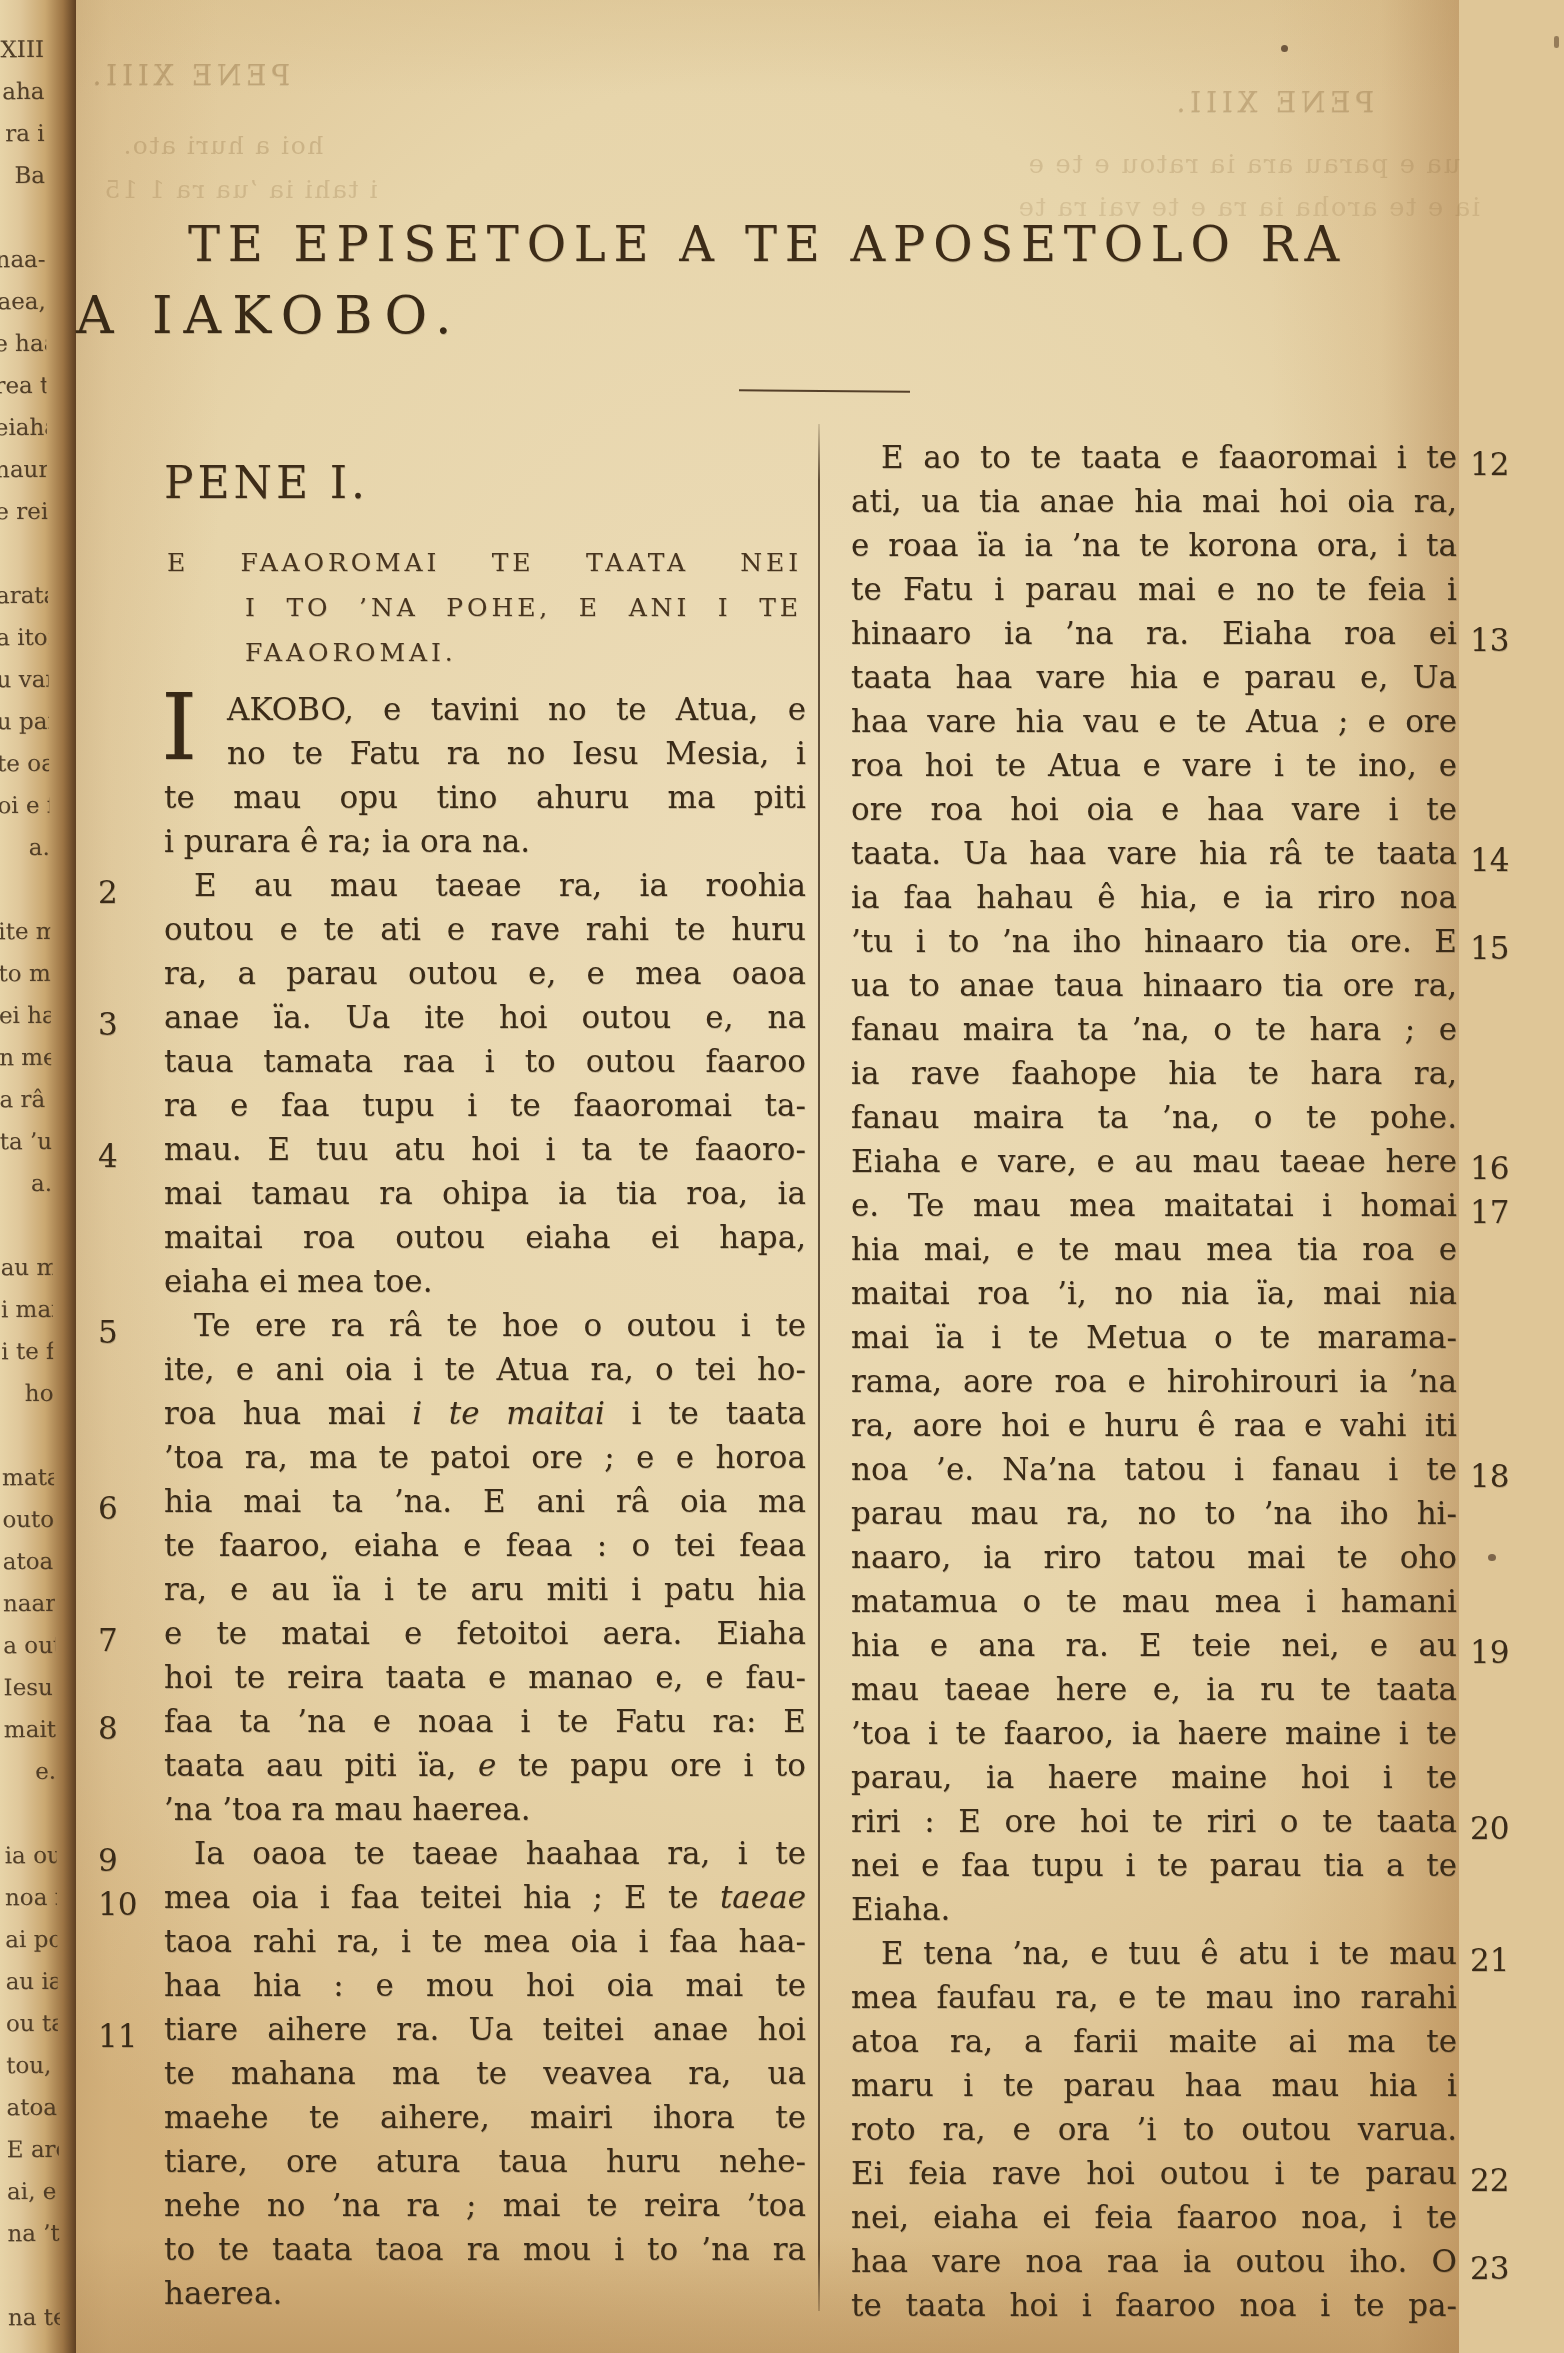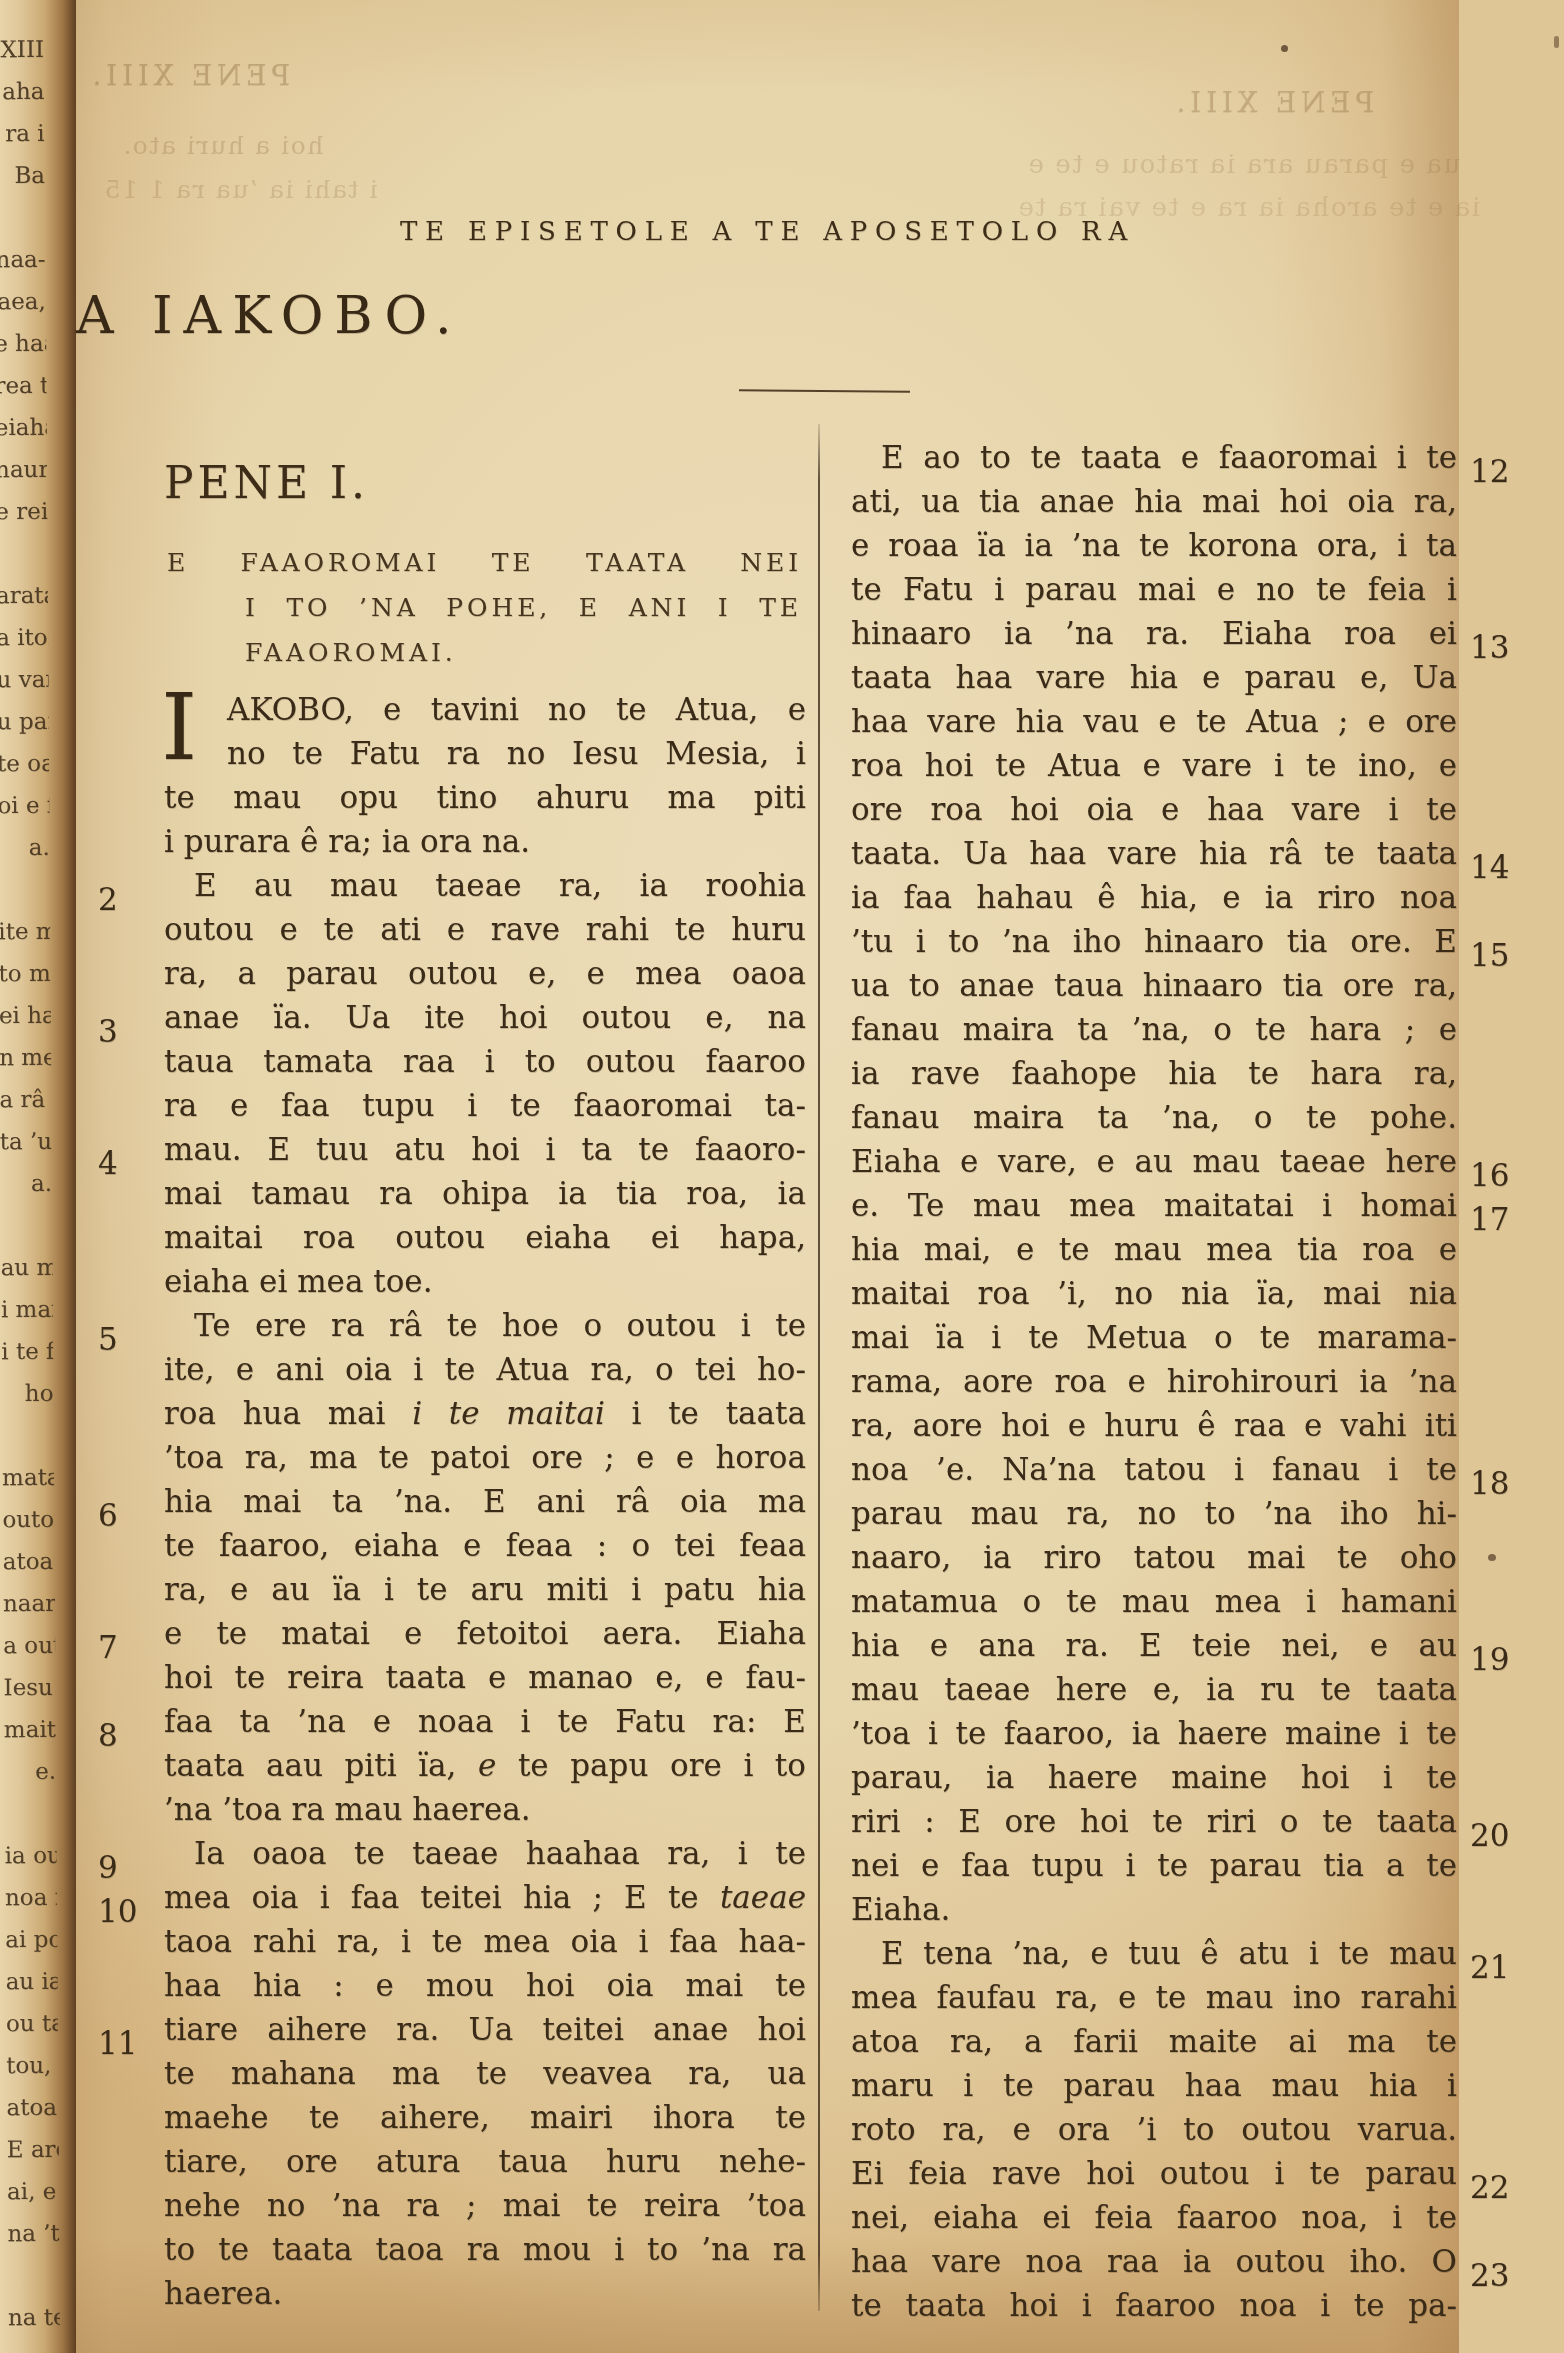--- a/index.html
+++ b/index.html
@@ -37,21 +37,21 @@
   .bleed{position:absolute;transform:scaleX(-1);color:#8d6c3e;white-space:nowrap;}
   .bl1{left:88px;top:59px;font-size:28px;letter-spacing:4.7px;opacity:.40;}
   .bl2{left:122px;top:131px;font-size:25px;letter-spacing:1.6px;opacity:.28;}
   .bl3{left:103px;top:175px;font-size:25px;letter-spacing:1.6px;opacity:.24;}
   .br1{left:1172px;top:86px;font-size:28px;letter-spacing:4.7px;opacity:.36;}
   .br2{left:1027px;top:149px;font-size:26px;letter-spacing:1.6px;opacity:.22;}
   .br3{left:1017px;top:192px;font-size:26px;letter-spacing:1.6px;opacity:.19;}
 
   
   .title1{position:absolute;top:216px;left:76px;right:0;text-align:center;
-    font-size:26px;letter-spacing:7.8px;color:#3d2c18;}
+    font-size:48px;letter-spacing:7.8px;color:#3d2c18;}
   .title2{position:absolute;top:285px;left:76px;right:0;text-align:left;
     font-size:52px;letter-spacing:11px;color:#382916;}
   .title-rule{position:absolute;top:390px;left:739px;width:171px;height:2.3px;
     background:#55402a;transform:rotate(0.5deg);}
 
   .pene{position:absolute;top:457px;left:164px;width:642px;text-align:left;
     font-size:44px;letter-spacing:3.9px;color:#3d2c18;}
   .sect{position:absolute;top:540px;left:167px;width:635px;
     font-size:25px;letter-spacing:3.9px;word-spacing:12.5px;color:#48351f;}
   .sline{height:45px;line-height:45px;text-align:justify;text-align-last:justify;overflow:hidden;}
@@ -61,21 +61,21 @@
   
   .col{position:absolute;font-size:31px;}
   .colL{top:687px;left:164px;width:642px;}
   .colR{top:435px;left:851px;width:606px;}
   .line{position:relative;height:44px;line-height:44px;
     text-align:justify;text-align-last:justify;overflow:visible;}
   .line.short{text-align-last:left;}
   .line.indent{padding-left:30px;}
   .line.pad{padding-left:63px;}
   .dc{position:absolute;left:-3.1px;top:-4.7px;font-size:92px;line-height:1;color:#382916;}
-  .vnum{position:absolute;top:14px;font-size:31px;color:#3a2b18;}
+  .vnum{position:absolute;top:7px;font-size:31px;color:#3a2b18;}
   .colL .vnum{left:-66px;width:53px;text-align:right;}
   .colR .vnum{right:-80px;width:67px;text-align:left;}
 
   .divider{position:absolute;left:818px;top:424px;width:2.3px;height:1887px;
     background:linear-gradient(180deg, rgba(60,42,24,.15), rgba(60,42,24,.78) 3%, rgba(60,42,24,.78) 97%, rgba(60,42,24,.25));}
 
   
   .speck{position:absolute;background:#4a3320;border-radius:50%;}
   .sp1{left:1281px;top:45px;width:7px;height:7px;opacity:.75;}
   .sp2{left:1488px;top:1554px;width:7.8px;height:7px;opacity:.65;}

